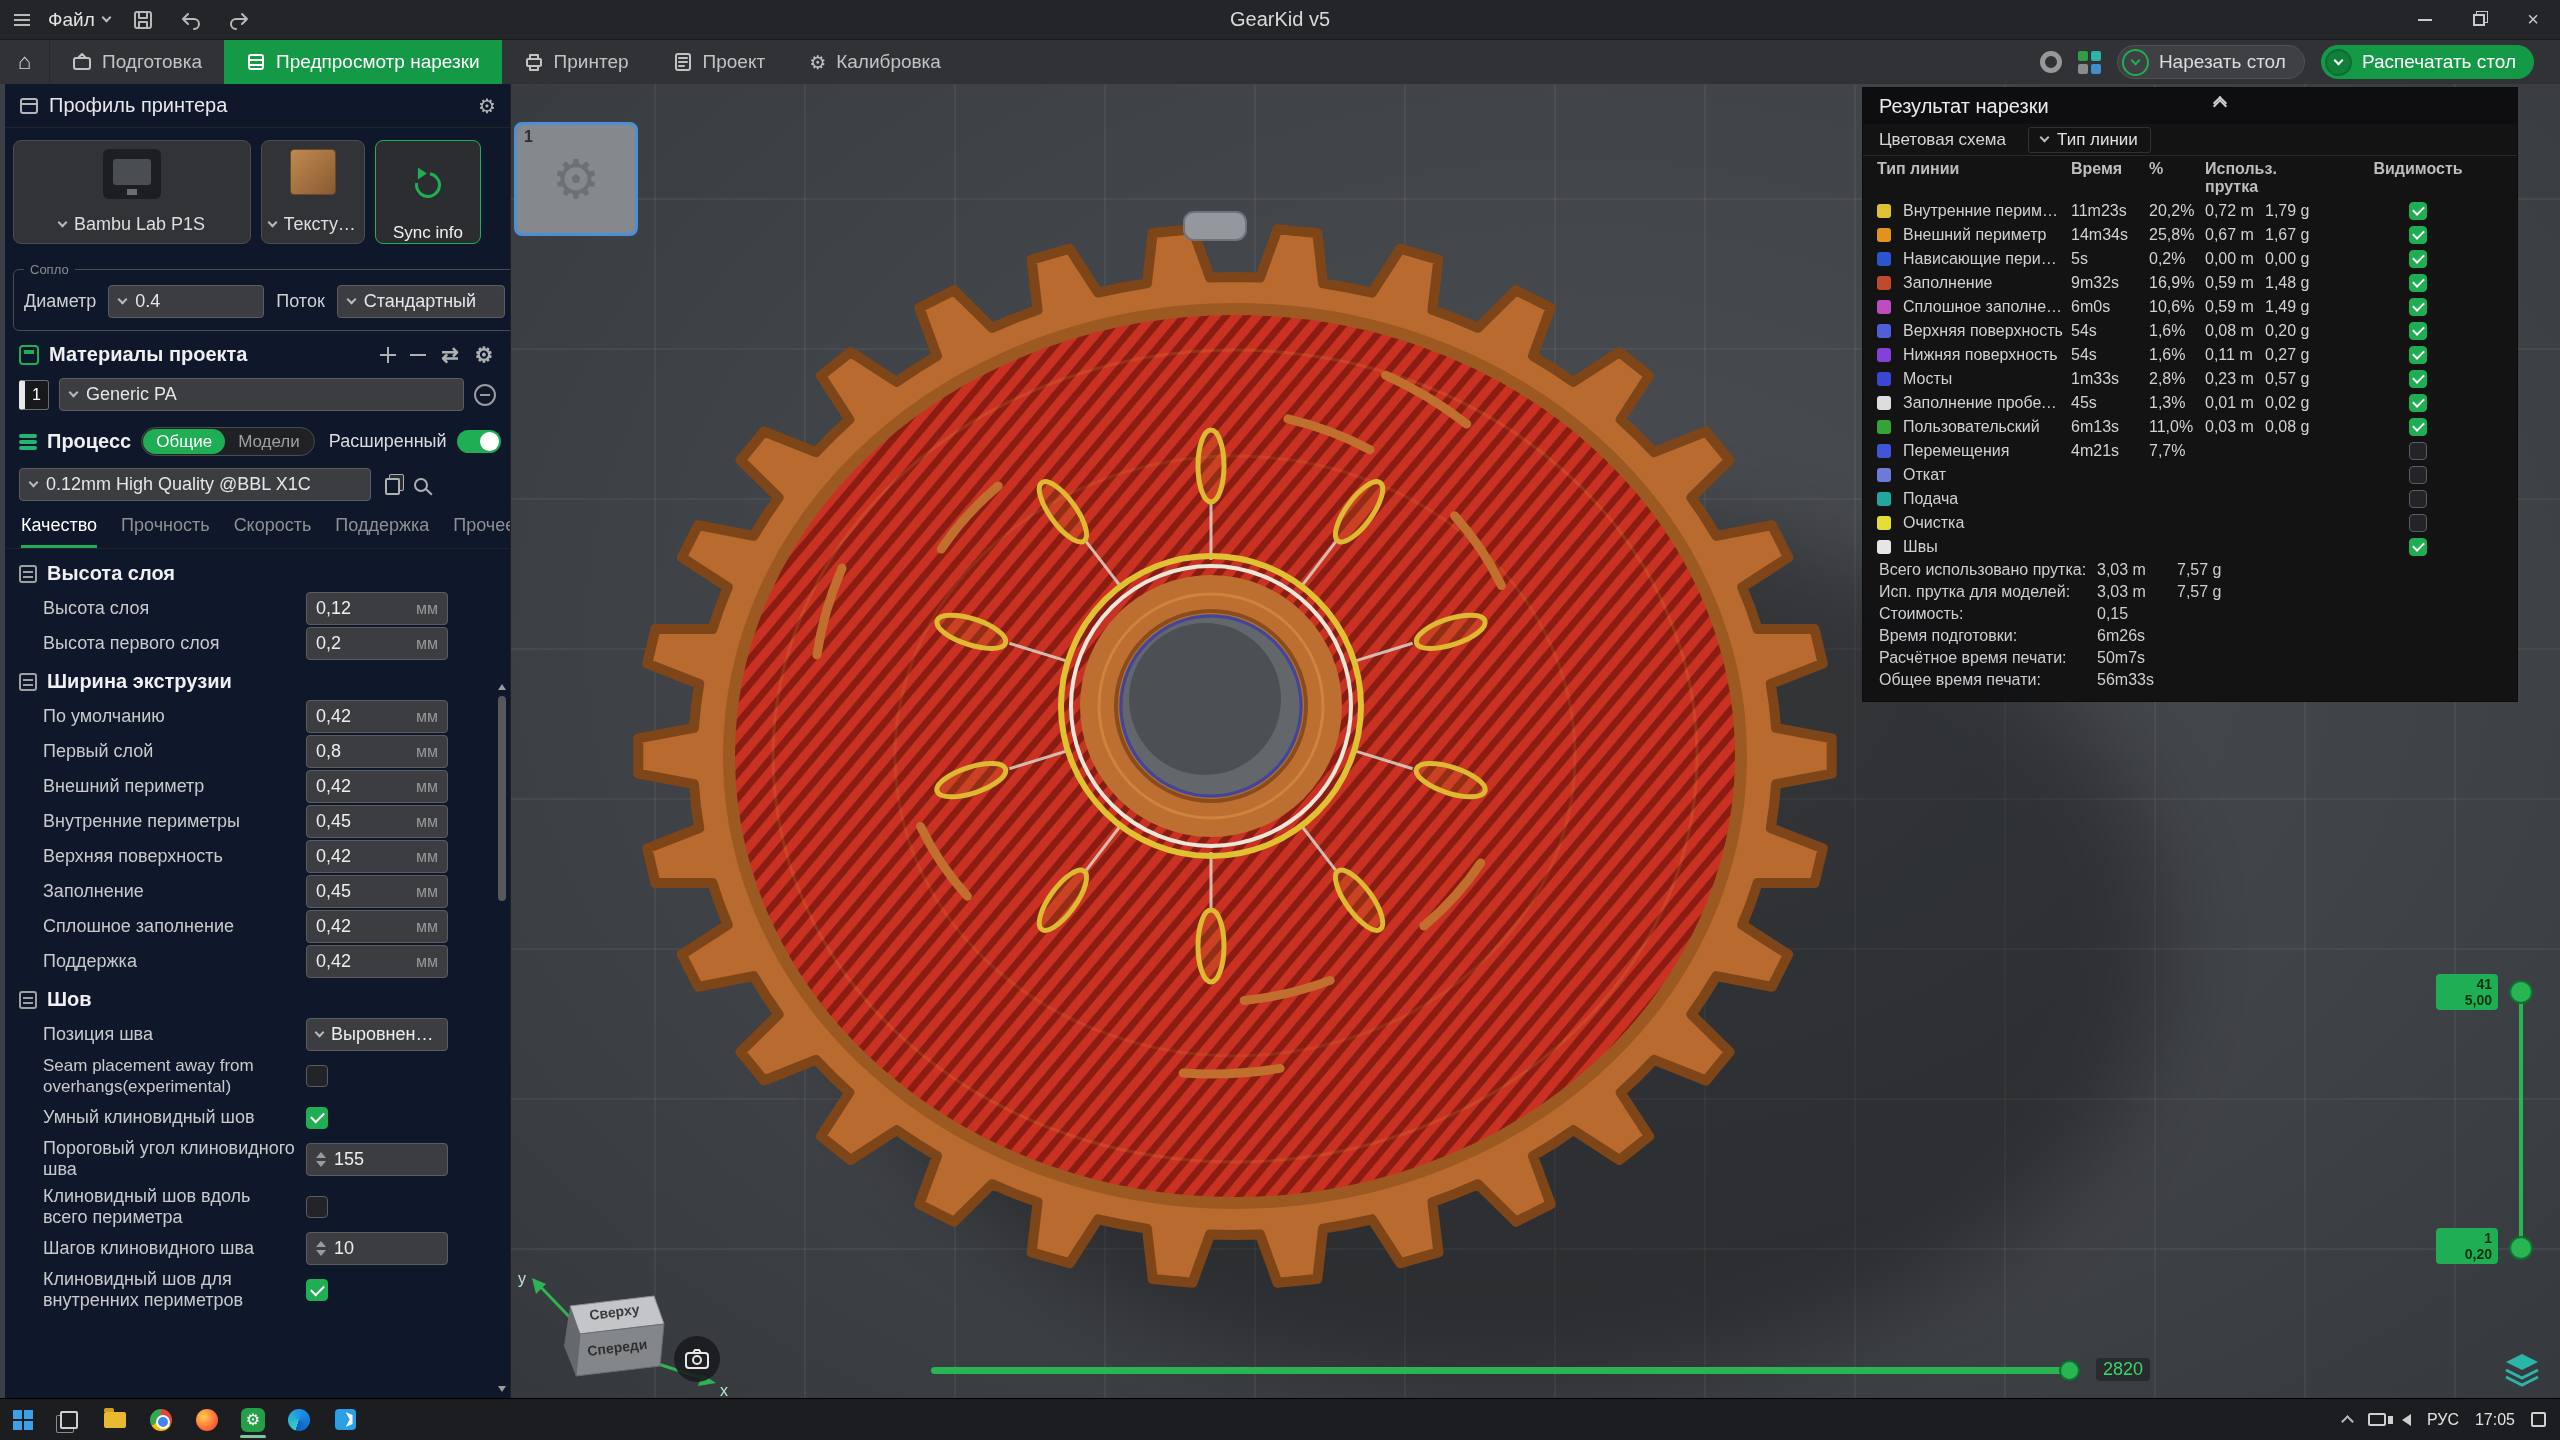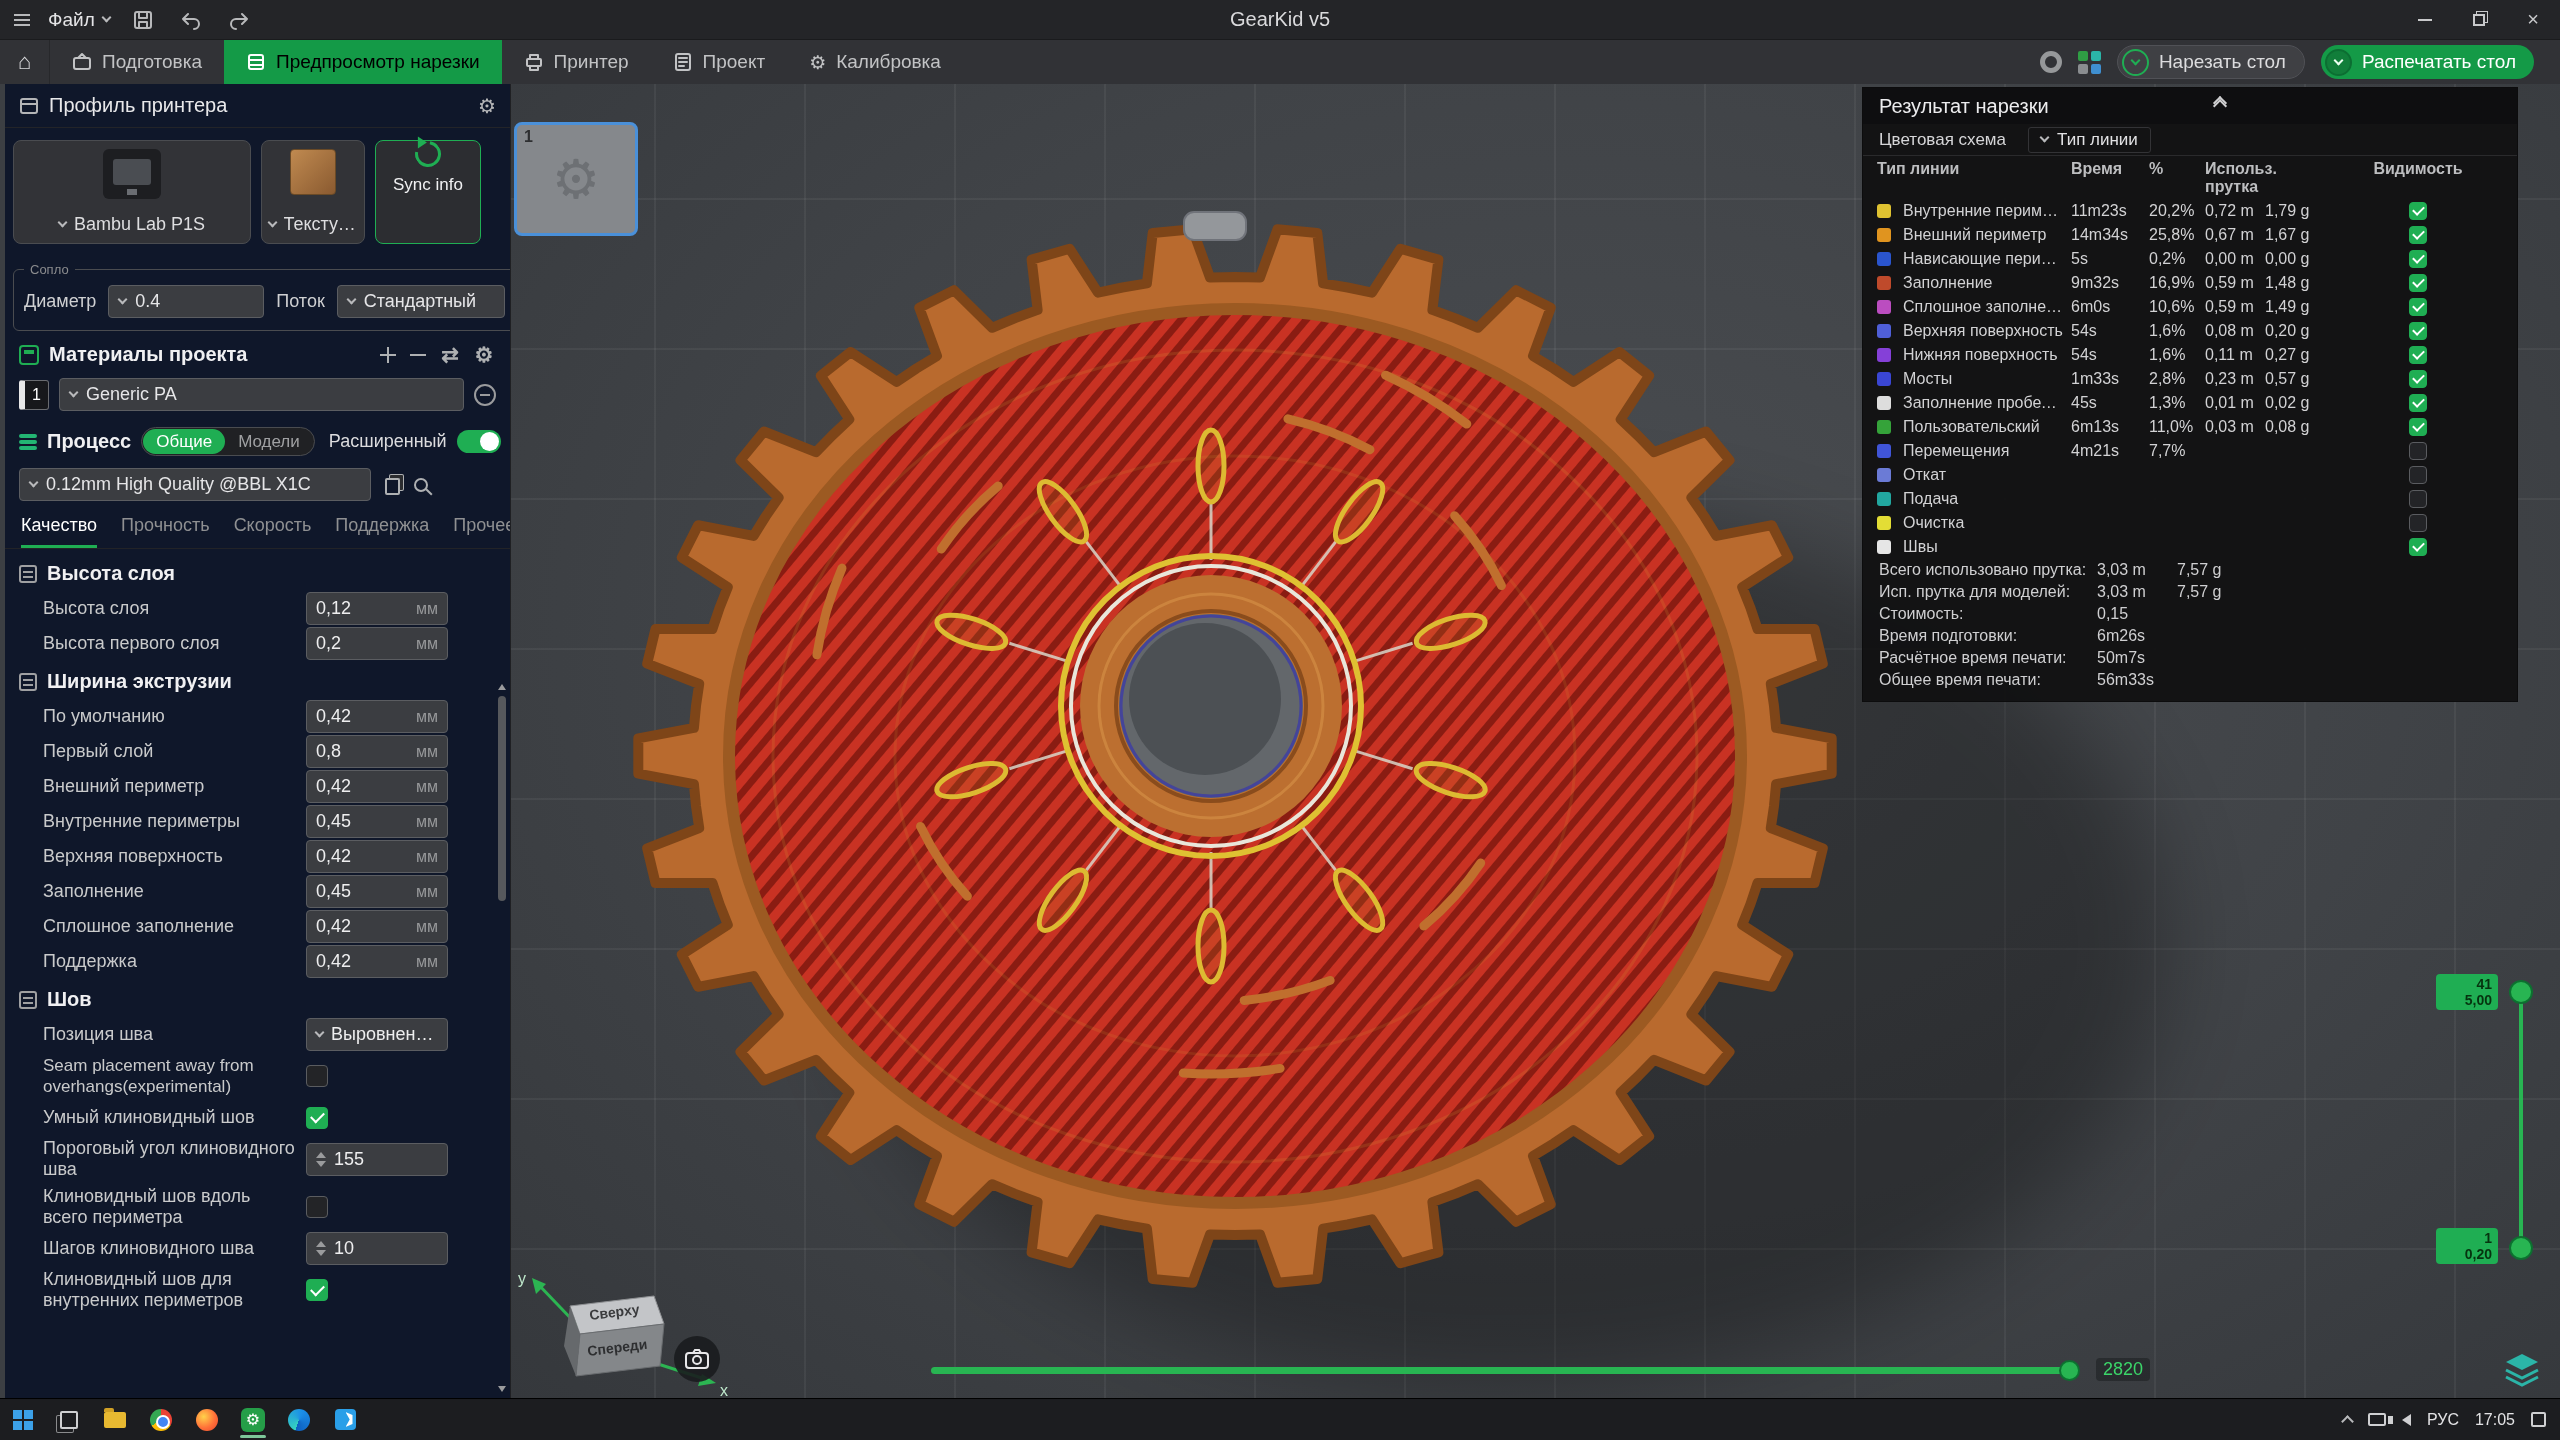--- a/index.html
+++ b/index.html
@@ -18,21 +18,21 @@
 .tb-title{position:absolute;left:50%;transform:translateX(-50%);font-size:20px;color:#dadadc}
 .tb-win{margin-left:auto;display:flex}
 .winbtn{width:54px;height:40px;display:flex;align-items:center;justify-content:center;color:#c8c9cb;font-size:20px}
 .w-min{width:14px;height:2px;background:#c8c9cb;display:block}
 .w-max{width:12px;height:12px;border:2px solid #c8c9cb;display:block;box-shadow:3px -3px 0 -1px #242528,3px -3px 0 0 #c8c9cb}
 
 .tabbar{position:absolute;top:40px;left:0;right:0;height:44px;background:#313236;display:flex;align-items:stretch;z-index:55}
 .home-tab{width:50px;display:flex;align-items:center;justify-content:center;border-right:1px solid #27282b;color:#d8d9db;font-size:22px}
 .mtab{display:flex;align-items:center;gap:10px;padding:11px 22px;font-size:19px;color:#c2c3c5}
 .mtab svg{stroke:#c2c3c5;fill:none;stroke-width:2;stroke-linecap:round;stroke-linejoin:round}
-.mtab.active{background:#149a47;color:#000000}
+.mtab.active{background:#149a47;color:#ffffff}
 .mtab.active svg{stroke:#fff}
 .tabbar-right{margin-left:auto;display:flex;align-items:center;gap:16px;padding-right:26px}
 .donut{width:22px;height:22px;border:5px solid #96989a;border-radius:50%}
 .sqgrid{display:grid;grid-template-columns:10px 10px;grid-template-rows:10px 10px;gap:3px}
 .sqgrid i{border-radius:2px}
 .sqgrid i:nth-child(1){background:#2f9e44}.sqgrid i:nth-child(2){background:#2bb5a8}.sqgrid i:nth-child(3){background:#8a8d90}.sqgrid i:nth-child(4){background:#3f8fd0}
 .split-btn{height:34px;border-radius:17px;display:flex;align-items:center;padding:0 18px 0 4px;gap:10px;font-size:19px}
 .split-btn .cir{width:27px;height:27px;border-radius:50%;display:flex;align-items:center;justify-content:center}
 .split-btn.dark{background:#3f4044;color:#dcdcde;border:1px solid #505156}
 .split-btn.dark .cir{border:2px solid #1fae53}
@@ -47,21 +47,21 @@
 .geargl{color:#b4b5b7;font-size:20px}
 .cards{display:flex;gap:10px;padding:12px 8px 10px}
 .card{width:238px;height:104px;background:#323337;border:1px solid #4a4c50;border-radius:8px;display:flex;flex-direction:column;align-items:center;justify-content:space-between;padding:8px 6px}
 .card.small{width:104px}
 .printer-img{width:58px;height:50px;background:#1d1e21;border-radius:6px;position:relative}
 .printer-img::after{content:"";position:absolute;left:10px;top:10px;right:10px;bottom:14px;background:#4a4d52;border-radius:3px}
 .printer-img::before{content:"";position:absolute;left:24px;bottom:4px;width:10px;height:6px;background:#6a6d72}
 .plate-img{width:46px;height:46px;border-radius:4px;background:linear-gradient(135deg,#c08a50,#8a5a30);border:1px solid #6a4a26}
 .card-sel{display:flex;align-items:center;gap:8px;font-size:18px;color:#dedee0;max-width:100%}
 .card-sel .txt{white-space:nowrap;overflow:hidden;text-overflow:ellipsis}
-.sync-card{width:106px;height:104px;border:1px solid #1fae53;border-radius:8px;background:#2c2d31;display:flex;flex-direction:column;align-items:center;justify-content:flex-start;gap:8px;color:#f0f0f2;font-size:17px}
+.sync-card{width:106px;height:104px;border:1px solid #1fae53;border-radius:8px;background:#2c2d31;display:flex;flex-direction:column;align-items:center;justify-content:flex-end;gap:25px;color:#f0f0f2;font-size:17px}
 .ic-sync{width:26px;height:26px;border:3px solid #1fae53;border-radius:50%;border-top-color:transparent;transform:rotate(-35deg);position:relative}
 .ic-sync::after{content:"";position:absolute;top:-7px;right:-2px;border:6px solid transparent;border-left:9px solid #1fae53;transform:rotate(35deg)}
 fieldset.nozzle{margin:8px 8px 0;border:1px solid #4a4c50;border-radius:6px;padding:8px 10px 12px}
 fieldset.nozzle legend{font-size:13px;color:#8b8c8e;padding:0 6px}
 .noz-row{display:flex;align-items:center;gap:12px}
 .lbl{font-size:18px;color:#cfd0d2;white-space:nowrap}
 .select{height:33px;background:#3b3d41;border:1px solid #5b5d61;border-radius:4px;display:flex;align-items:center;gap:9px;padding:0 10px;font-size:18px;color:#e6e6e8}
 .select .txt{white-space:nowrap;overflow:hidden;text-overflow:ellipsis}
 .sec-head{display:flex;align-items:center;gap:10px;padding:12px 14px 6px;font-size:20px;font-weight:bold;color:#f0f0f2}
 .sec-head .spacer{flex:1}

